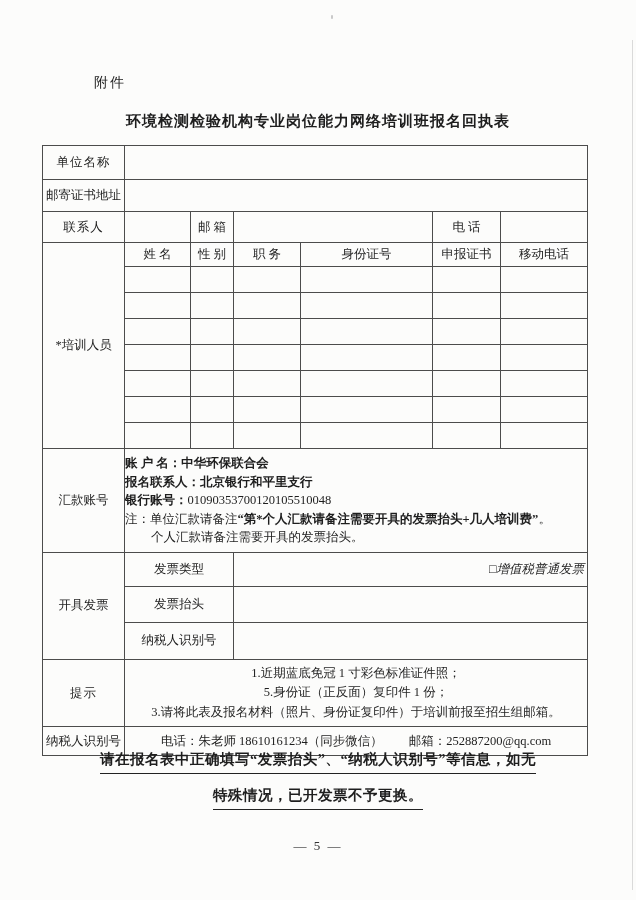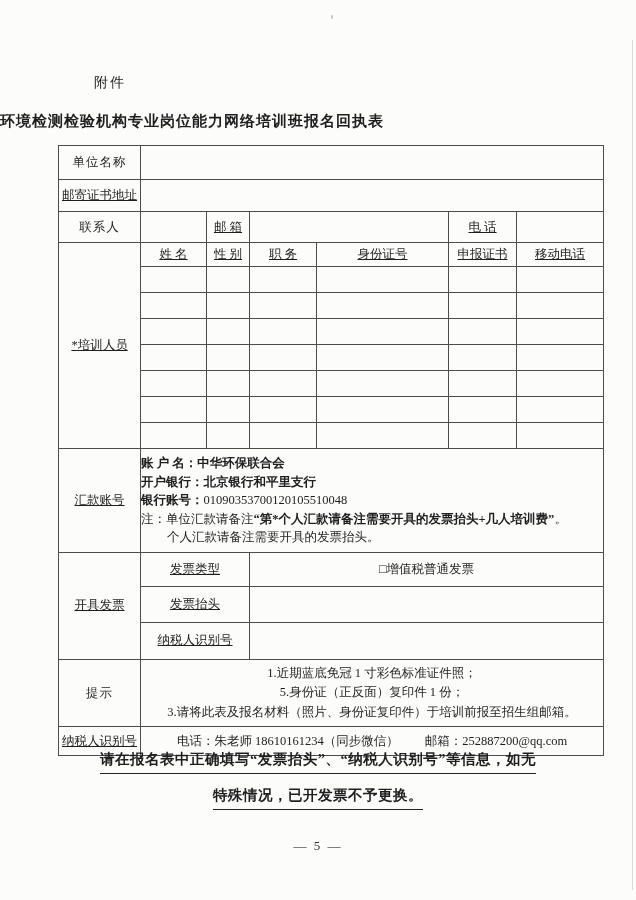--- a/index.html
+++ b/index.html
@@ -23,42 +23,42 @@
   .scan-speck{
     position:absolute;left:331px;top:15px;width:2px;height:4px;
     background:#c9c9c9;border-radius:1px;
   }
   .attachment{
     position:absolute;left:94px;top:74px;
     font-size:14px;letter-spacing:2px;
   }
   .doc-title{
     position:absolute;left:0;top:112px;width:100%;
-    font-weight:bold;font-size:15px;letter-spacing:1px;
+    text-align:center;font-weight:bold;font-size:15px;letter-spacing:1px;
   }
   table.form{
-    position:absolute;left:58px;top:145px;
+    position:absolute;left:42px;top:145px;
     border-collapse:collapse;table-layout:fixed;
     width:546px;
   }
   table.form td{
     border:1px solid #4c4c4c;
     font-size:12.5px;
     padding:0 3px;
     overflow:hidden;
     vertical-align:middle;
   }
   td.lbl{text-align:center;letter-spacing:1px;}
-  td.lbl-tight{text-align:center;letter-spacing:0;text-decoration:underline;}
+  td.lbl-tight{text-align:center;letter-spacing:0;}
   .blank{background:transparent;}
   .remit-cell{padding:5px 0 !important;line-height:18.6px;vertical-align:top;}
   .remit-cell .b{font-weight:bold;}
   .remit-indent{padding-left:26px;}
   .tips-cell{padding:4px 8px !important;line-height:19.5px;text-align:center;}
-  .invoice-type-val{text-align:center;}
+  .invoice-type-val{text-align:right;font-style:italic;}
   .contact-cell{text-align:center;}
   .contact-cell .gap{display:inline-block;width:26px;}
   .bottom-notice{
     position:absolute;left:0;width:100%;text-align:center;
     font-weight:bold;font-size:14.5px;letter-spacing:0.5px;
   }
   .bottom-notice .ul{
     display:inline-block;border-bottom:1.5px solid #222;padding-bottom:4px;
   }
   .notice-1{top:750px;}
@@ -175,21 +175,21 @@
           <td class="blank"></td>
           <td class="blank"></td>
           <td class="blank"></td>
           <td class="blank"></td>
     </tr>
 
     <tr style="height:94px">
       <td class="lbl-tight">汇款账号</td>
       <td class="remit-cell" colspan="6">
         <div><span class="b">账 户 名：</span><span class="b">中华环保联合会</span></div>
-        <div><span class="b">开户银行：</span><span class="b">北京银行和平里支行</span></div>
+        <div><span class="b">报名联系人：</span><span class="b">北京银行和平里支行</span></div>
         <div><span class="b">银行账号：</span><span>01090353700120105510048</span></div>
         <div><span>注：单位汇款请备注</span><span class="b">“第*个人汇款请备注需要开具的发票抬头+几人培训费”</span><span>。</span></div>
         <div class="remit-indent">个人汇款请备注需要开具的发票抬头。</div>
       </td>
     </tr>
 
     <tr style="height:34px">
       <td class="lbl-tight" rowspan="3">开具发票</td>
       <td class="lbl-tight" colspan="2">发票类型</td>
       <td class="invoice-type-val" colspan="4"><span>□增值税普通发票</span></td>

